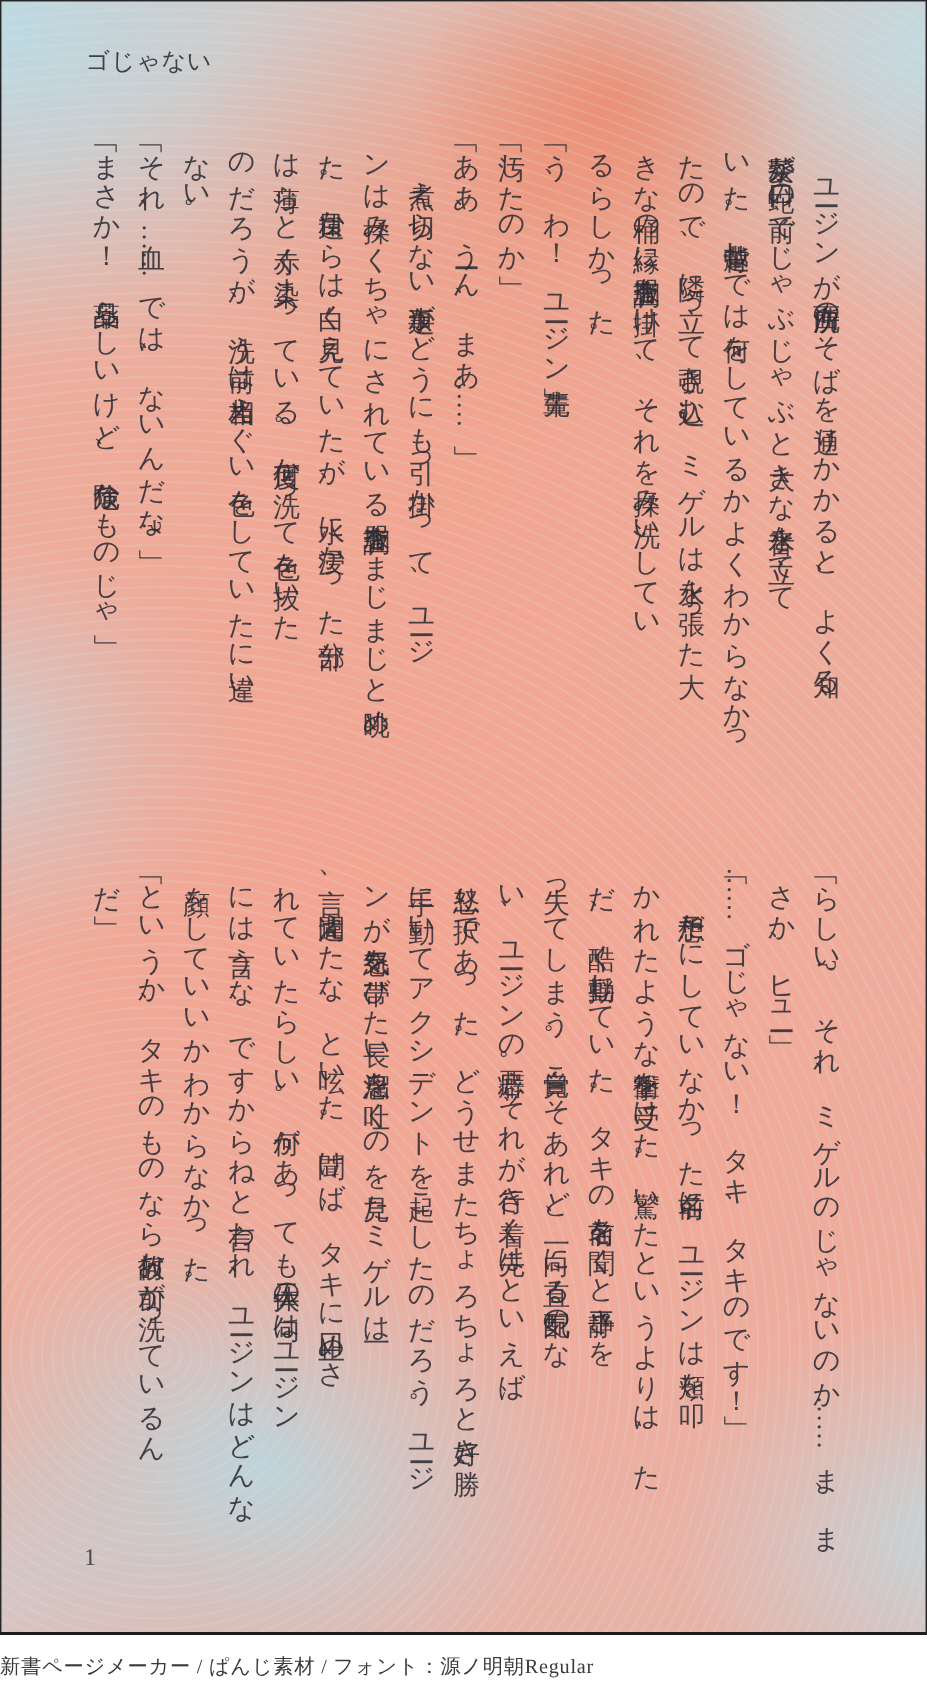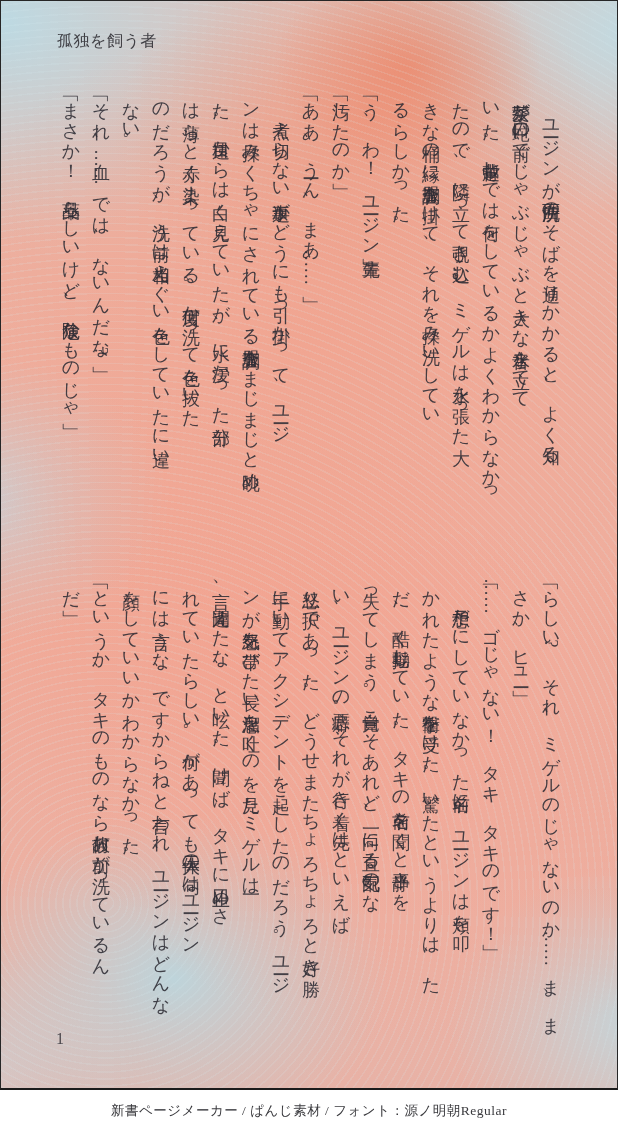--- a/index.html
+++ b/index.html
@@ -45,33 +45,33 @@
   .vblock.top{top:90px;}
   .vblock.bottom{top:578px;}
   .vline{margin:0;padding:0;white-space:pre;}
   .page-number{
     position:absolute;left:56px;top:1030px;
     font-size:16px;color:rgba(50,48,55,.85);
   }
   .footer-strip{
     position:absolute;left:0;top:1090px;width:618px;height:42px;
     background:#ffffff;
-    display:flex;align-items:center;justify-content:center;
+    display:flex;align-items:center;
   }
   .footer-credit{
     font-size:13.5px;color:#3a3a3e;letter-spacing:0.5px;
   }
 </style>
 </head>
 <body>
 
 <div class="artboard">
   <div class="watercolor"></div>
 
-  <div class="page-title">孤独を飼う者</div>
+  <div class="page-title">ゴじゃない</div>
 
   <div class="vblock top">
     <div class="vline">　ユージンが洗面所のそばを通りかかると、よく知る</div>
     <div class="vline">茶髪が蛇口の前でじゃぶじゃぶと大きな水音を立てて</div>
     <div class="vline">いた。背中越しでは何をしているかよくわからなかっ</div>
     <div class="vline">たので、隣に立って覗き込む。ミゲルは水を張った大</div>
     <div class="vline">きな桶の縁に調査服を掛けて、それを揉み洗いしてい</div>
     <div class="vline">るらしかった。</div>
     <div class="vline">「う、わ！　ユージン先輩」</div>
     <div class="vline">「汚したのか」</div>

